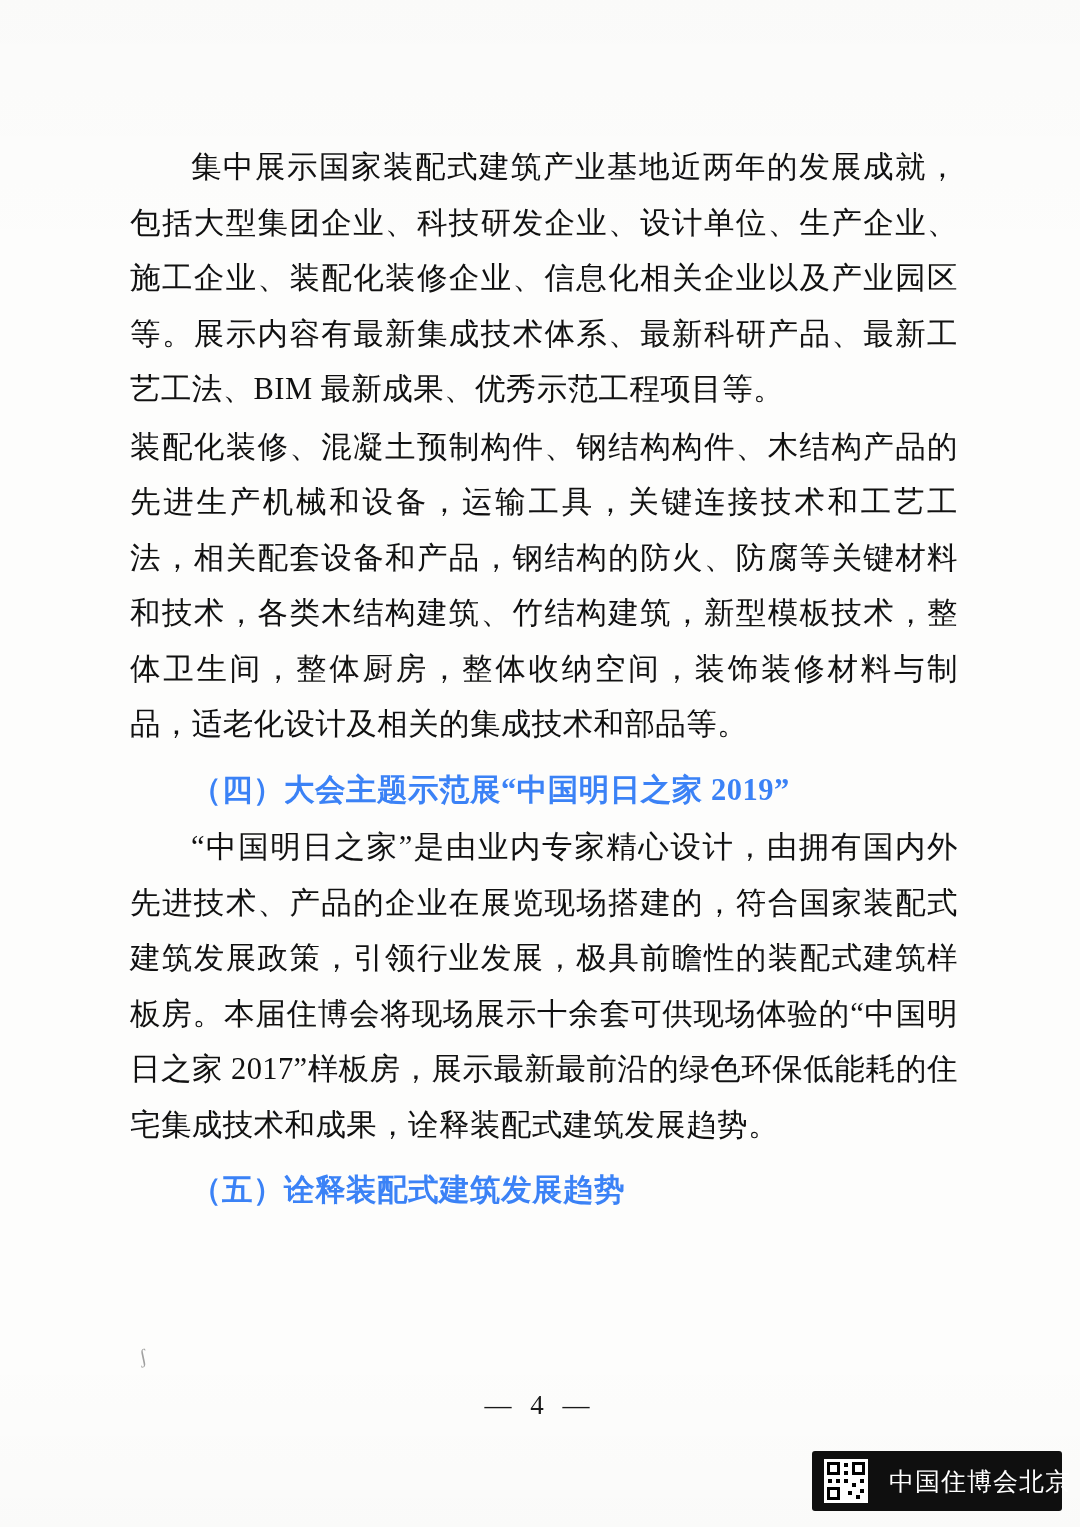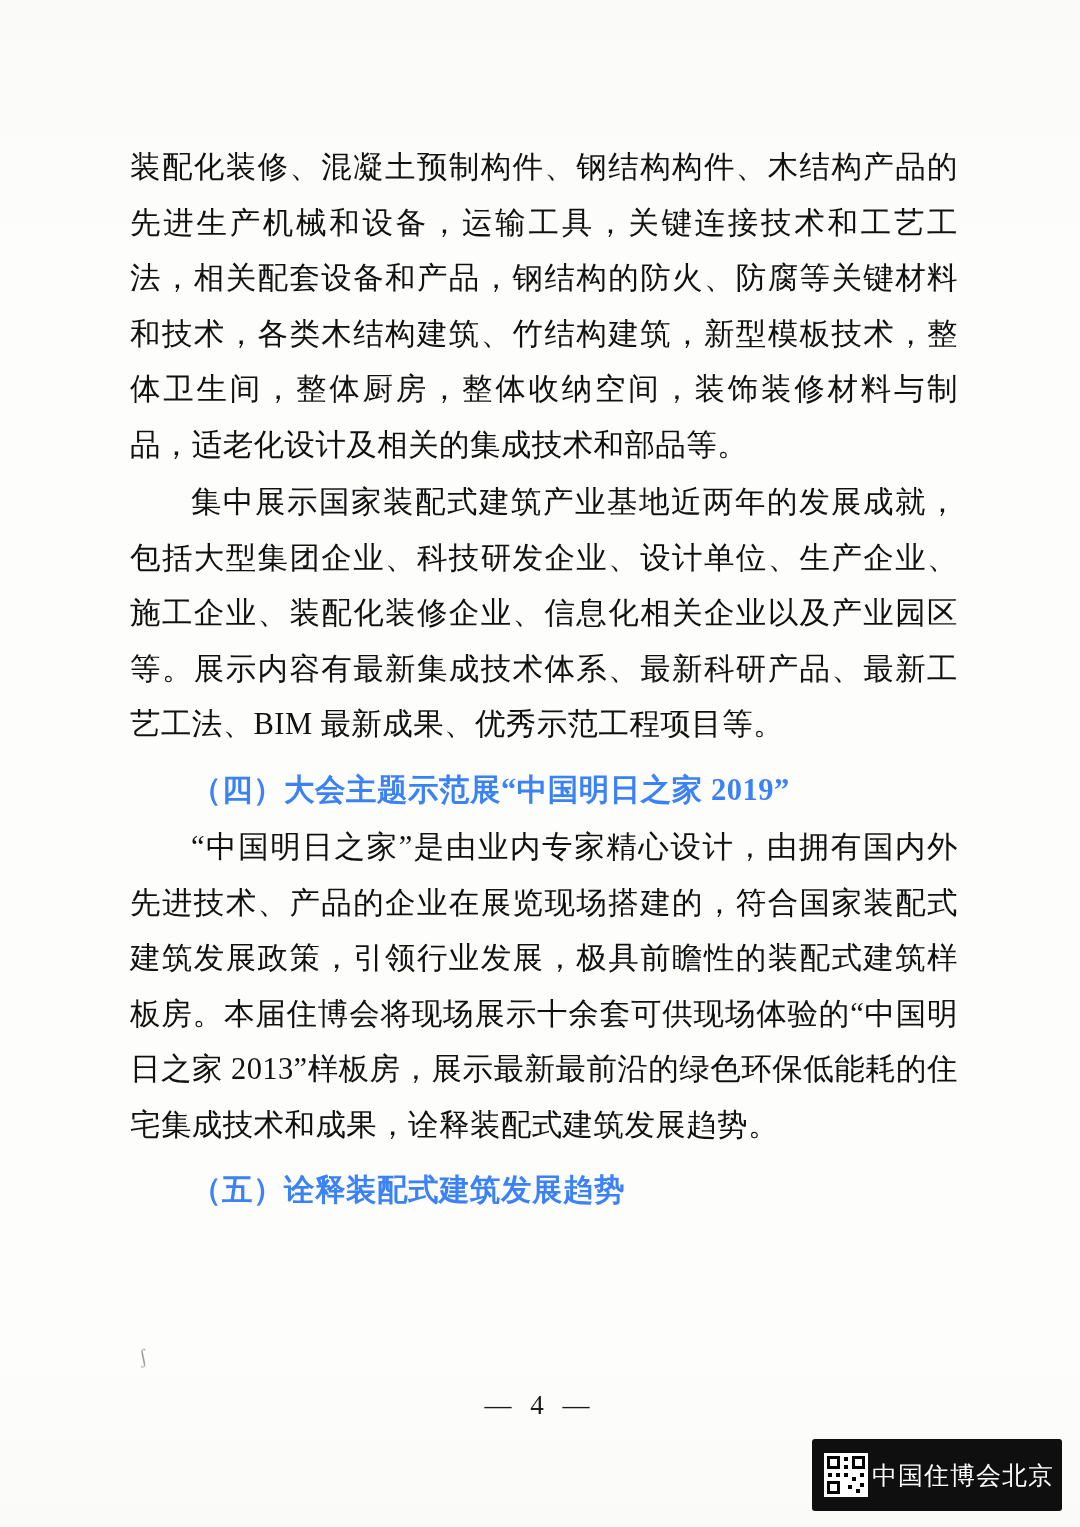--- a/index.html
+++ b/index.html
@@ -79,28 +79,28 @@
     line-height: 1;
     transform: rotate(-12deg);
     opacity: 0.55;
     pointer-events: none;
   }
   .qr-badge {
     position: absolute;
     right: 18px;
     bottom: 16px;
     width: 250px;
-    height: 72px;
+    height: 60px;
     background: #0f0f0f;
     border-radius: 3px;
     display: flex;
     align-items: center;
     padding: 0 12px;
     box-sizing: border-box;
-    gap: 4px;
+    gap: 21px;
   }
   .qr-code {
     width: 44px;
     height: 44px;
     background: #ffffff;
     position: relative;
     flex: none;
   }
   .qr-code .mod {
     position: absolute;
@@ -113,24 +113,24 @@
     white-space: nowrap;
     font-family: "Liberation Sans", sans-serif;
   }
 </style>
 </head>
 <body>
 
 <div class="page">
 
   <div class="doc-body">
+    <p class="para indent">集中展示国家装配式建筑产业基地近两年的发展成就，包括大型集团企业、科技研发企业、设计单位、生产企业、施工企业、装配化装修企业、信息化相关企业以及产业园区等。展示内容有最新集成技术体系、最新科研产品、最新工艺工法、BIM 最新成果、优秀示范工程项目等。</p>
     <p class="para">装配化装修、混凝土预制构件、钢结构构件、木结构产品的先进生产机械和设备，运输工具，关键连接技术和工艺工法，相关配套设备和产品，钢结构的防火、防腐等关键材料和技术，各类木结构建筑、竹结构建筑，新型模板技术，整体卫生间，整体厨房，整体收纳空间，装饰装修材料与制品，适老化设计及相关的集成技术和部品等。</p>
-    <p class="para indent">集中展示国家装配式建筑产业基地近两年的发展成就，包括大型集团企业、科技研发企业、设计单位、生产企业、施工企业、装配化装修企业、信息化相关企业以及产业园区等。展示内容有最新集成技术体系、最新科研产品、最新工艺工法、BIM 最新成果、优秀示范工程项目等。</p>
     <p class="heading">（四）大会主题示范展“中国明日之家 2019”</p>
-    <p class="para indent">“中国明日之家”是由业内专家精心设计，由拥有国内外先进技术、产品的企业在展览现场搭建的，符合国家装配式建筑发展政策，引领行业发展，极具前瞻性的装配式建筑样板房。本届住博会将现场展示十余套可供现场体验的“中国明日之家 2013”样板房，展示最新最前沿的绿色环保低能耗的住宅集成技术和成果，诠释装配式建筑发展趋势。</p>
+    <p class="para indent">“中国明日之家”是由业内专家精心设计，由拥有国内外先进技术、产品的企业在展览现场搭建的，符合国家装配式建筑发展政策，引领行业发展，极具前瞻性的装配式建筑样板房。本届住博会将现场展示十余套可供现场体验的“中国明日之家 2017”样板房，展示最新最前沿的绿色环保低能耗的住宅集成技术和成果，诠释装配式建筑发展趋势。</p>
     <p class="heading">（五）诠释装配式建筑发展趋势</p>
   </div>
 
   <div class="stray-mark">ʃ</div>
 
   <div class="page-number">— 4 —</div>
 
   <div class="qr-badge">
     <div class="qr-code">
       <div class="mod" style="left:3px;top:3px;width:13px;height:13px;"></div>

